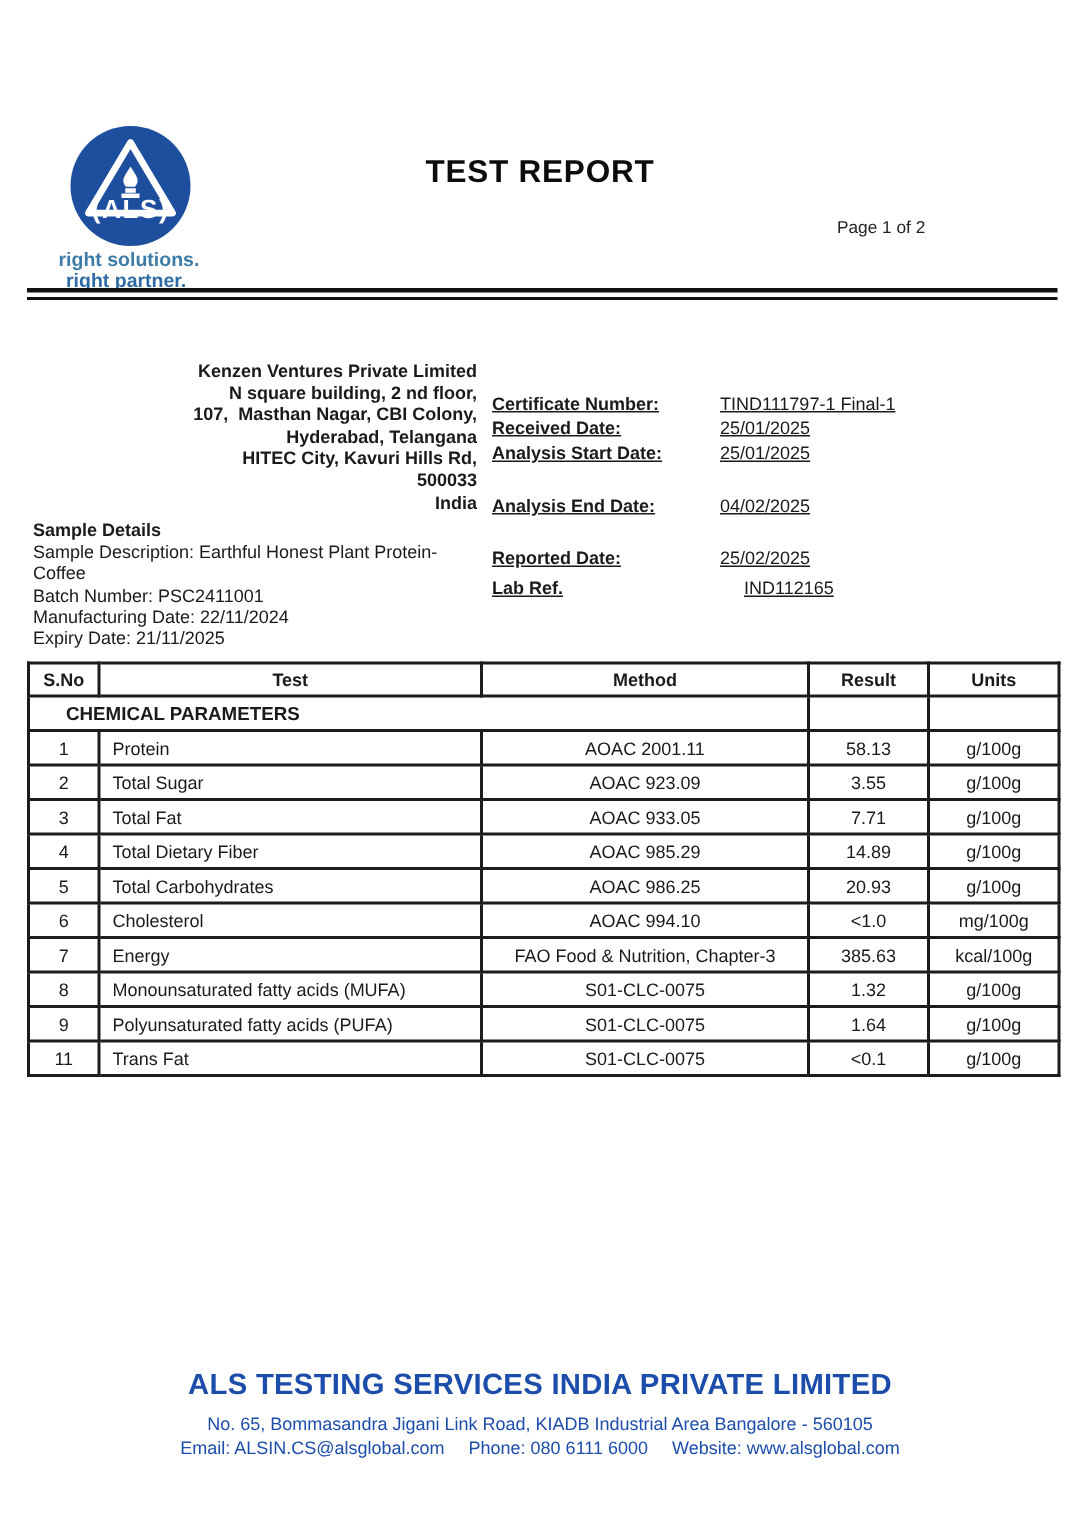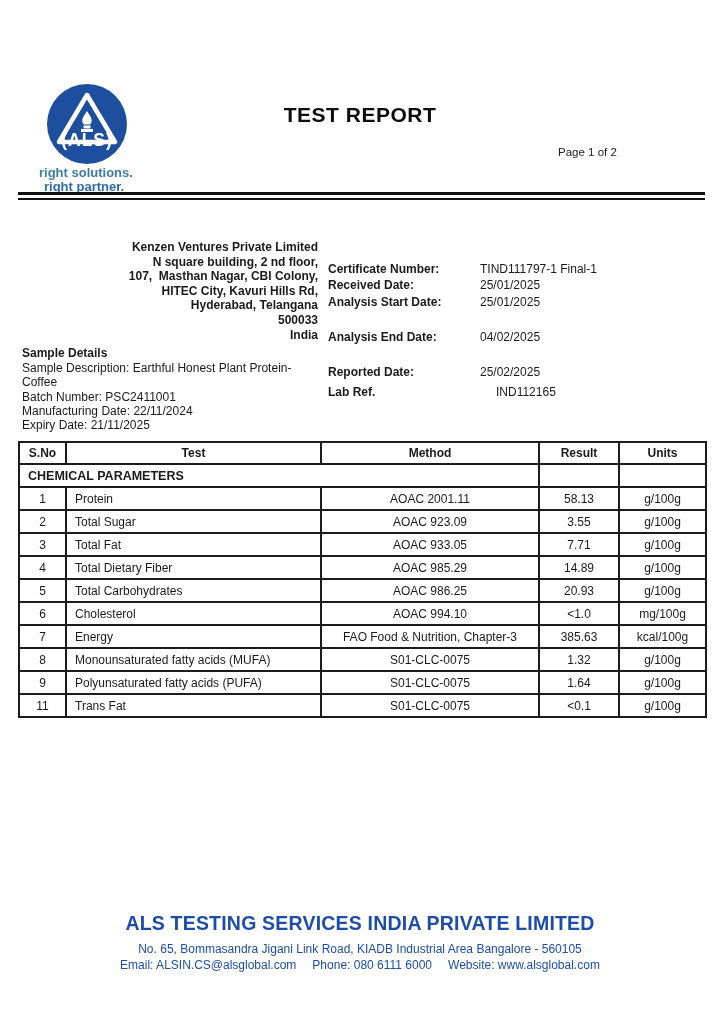--- a/index.html
+++ b/index.html
@@ -23,34 +23,34 @@
   .report-title{position:absolute;left:0;top:103px;width:720px;text-align:center;font-size:21px;font-weight:bold;letter-spacing:0.5px;color:#0c0c0c;}
   .page-indicator{position:absolute;left:558px;top:146px;font-size:11.5px;color:#222;}
   .double-rule{position:absolute;left:18px;top:192px;width:687px;height:8px;border-top:3px solid #111;border-bottom:2px solid #111;}
 
   
   .client-block{position:absolute;left:22px;top:240px;width:296px;font-size:12px;font-weight:bold;line-height:14.6px;text-align:right;}
   .client-block .line{white-space:pre-wrap;}
   .sample-block{position:absolute;left:22px;top:346px;width:296px;font-size:12px;line-height:14.2px;}
   .sample-block .heading{font-weight:bold;margin-bottom:1px;}
   .cert-block{position:absolute;left:328px;top:261px;width:380px;font-size:12px;line-height:16px;}
-  .cert-row{display:flex;}
+  .cert-row{display:flex;text-decoration:underline;}
   .cert-row .lbl{font-weight:bold;width:152px;flex:0 0 152px;}
   .cert-row.r3{margin-top:1px;}
   .cert-row.r4{margin-top:19px;}
   .cert-row.r5{margin-top:19px;}
   .cert-row.r6{margin-top:4px;gap:16px;}
 
   
   table.results{position:absolute;left:18px;top:441px;width:687px;border-collapse:collapse;table-layout:fixed;font-size:12px;}
   table.results th,table.results td{border:2px solid var(--border);padding:0 6px;height:23px;vertical-align:middle;overflow:hidden;}
   table.results th{font-weight:bold;text-align:center;height:22px;}
   table.results td{text-align:center;}
   table.results td.c1{text-align:left;padding-left:8px;}
-  table.results td.section-cell{text-align:left;font-weight:bold;font-size:12.5px;padding-left:8px;}
+  table.results td.section-cell{text-align:left;font-weight:bold;font-size:12.5px;padding-left:24px;}
 
   
   .footer{position:absolute;left:0;top:912px;width:720px;text-align:center;color:var(--footer-blue);}
   .footer .company{font-size:19.5px;font-weight:bold;letter-spacing:0.2px;}
   .footer .addr{margin-top:7px;font-size:12px;}
   .footer .contact{margin-top:2px;font-size:12px;display:flex;justify-content:center;gap:16px;}
 </style>
 </head>
 <body>
 
@@ -71,22 +71,22 @@
     <div class="t2">right partner.</div>
   </div>
   <div class="report-title">TEST REPORT</div>
   <div class="page-indicator">Page 1 of 2</div>
   <div class="double-rule"></div>
 
   <div class="client-block">
       <div class="line">Kenzen Ventures Private Limited</div>
       <div class="line">N square building, 2 nd floor,</div>
       <div class="line">107,  Masthan Nagar, CBI Colony,</div>
+      <div class="line">Hyderabad, Telangana</div>
       <div class="line"> HITEC City, Kavuri Hills Rd,</div>
-      <div class="line">Hyderabad, Telangana</div>
       <div class="line">500033</div>
       <div class="line">India</div>
     </div>
 
   <div class="sample-block">
     <div class="heading">Sample Details</div>
     <div>
         <div>Sample Description: Earthful Honest Plant Protein-Coffee</div>
         <div>Batch Number: PSC2411001</div>
         <div>Manufacturing Date: 22/11/2024</div>

